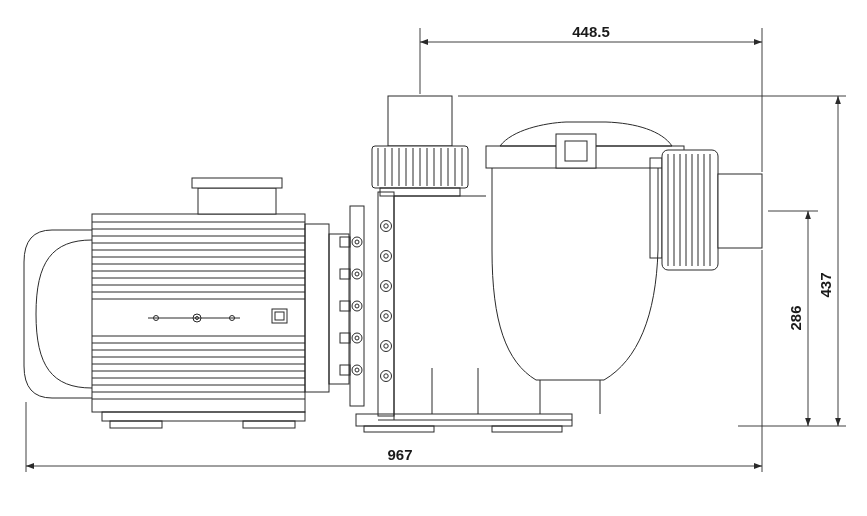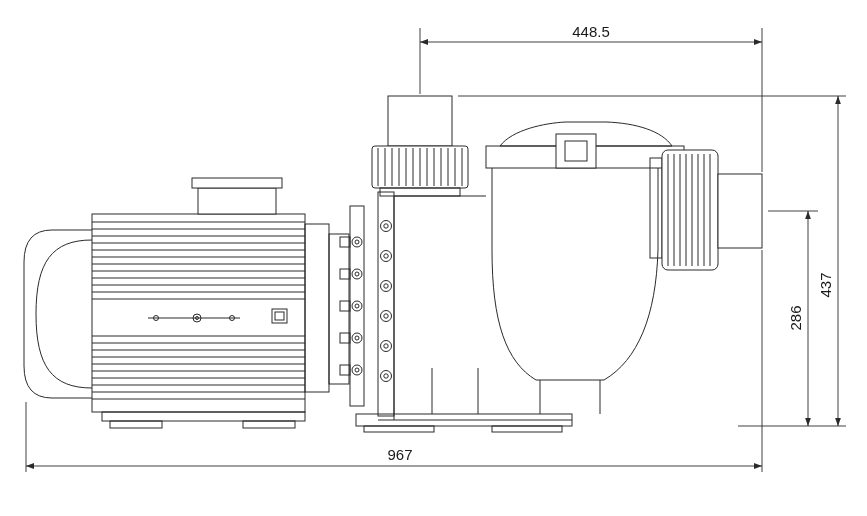--- a/index.html
+++ b/index.html
@@ -1,17 +1,17 @@
 <!DOCTYPE html>
 <html><head>
 <meta charset="utf-8">
 <style>
   html,body{margin:0;padding:0;}
   body{background:#ffffff;font-family:"Liberation Sans",sans-serif;}
-  .page{position:relative;width:867px;height:516px;background:#ffffff;overflow:hidden;}
+  .page{position:relative;width:867px;height:516px;background:#ffffff;overflow:hidden;font-weight:bold;}
   svg{display:block;}
   text{font-family:"Liberation Sans",sans-serif;font-size:15px;fill:#1a1a1a;stroke:none;}
 </style>
 </head>
 <body>
 
 <div class="page">
 <svg width="867" height="516" viewBox="0 0 867 516">
   <defs>
     <marker id="arr" viewBox="0 0 10 10" refX="10" refY="5" markerWidth="9" markerHeight="9" orient="auto-start-reverse">

